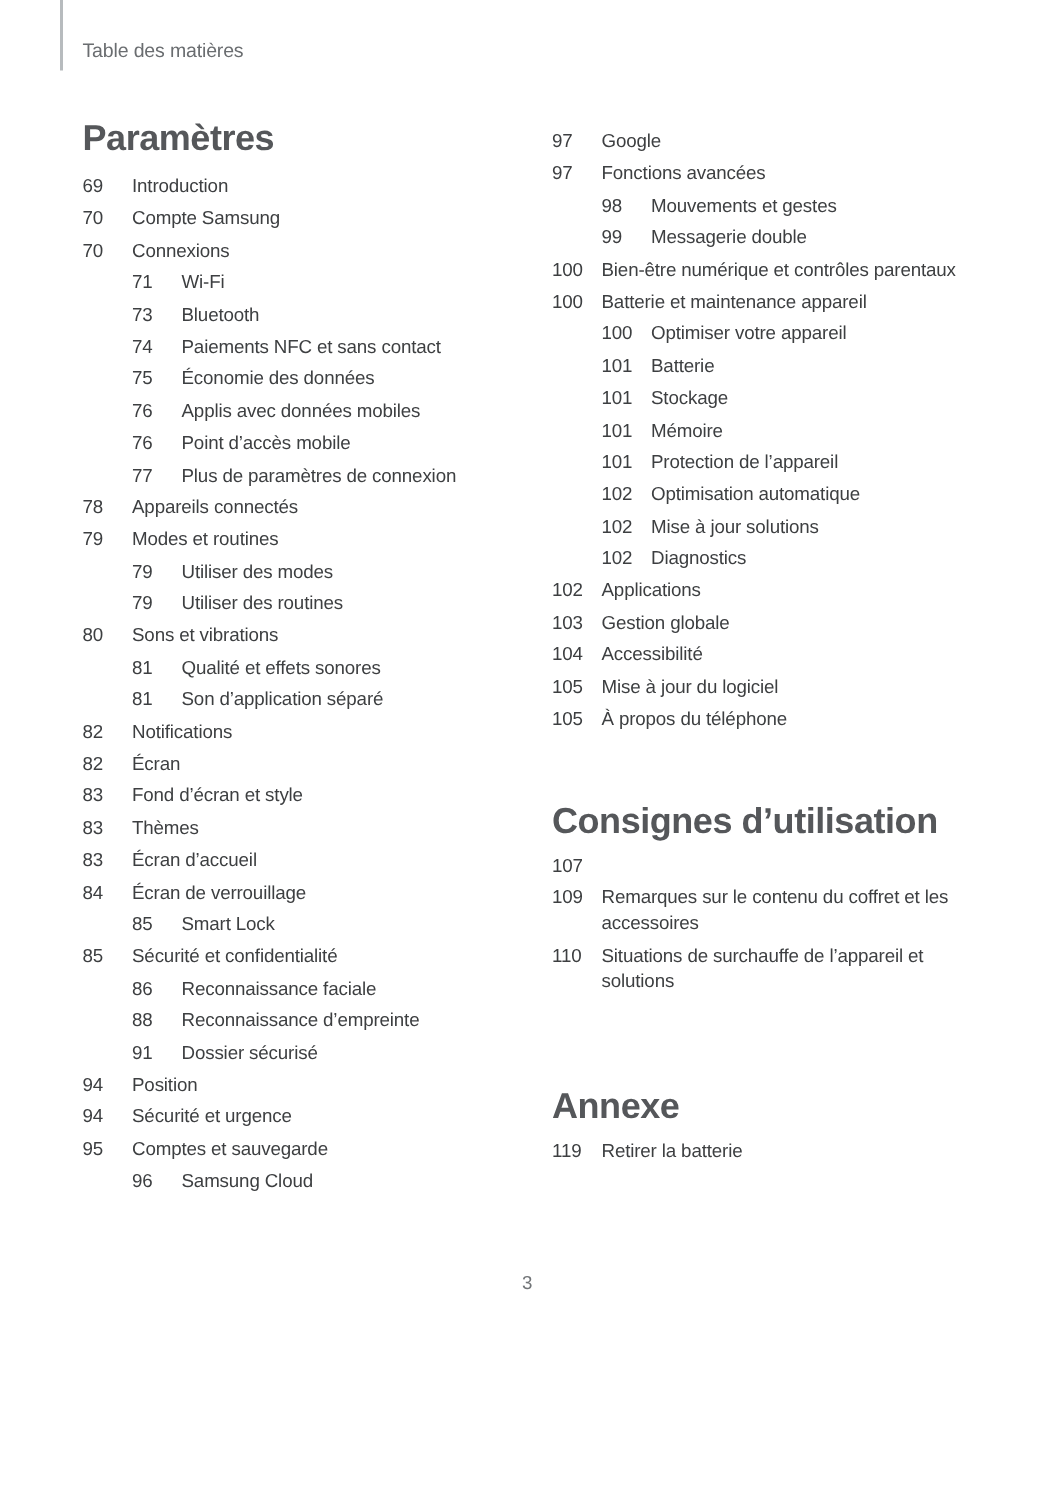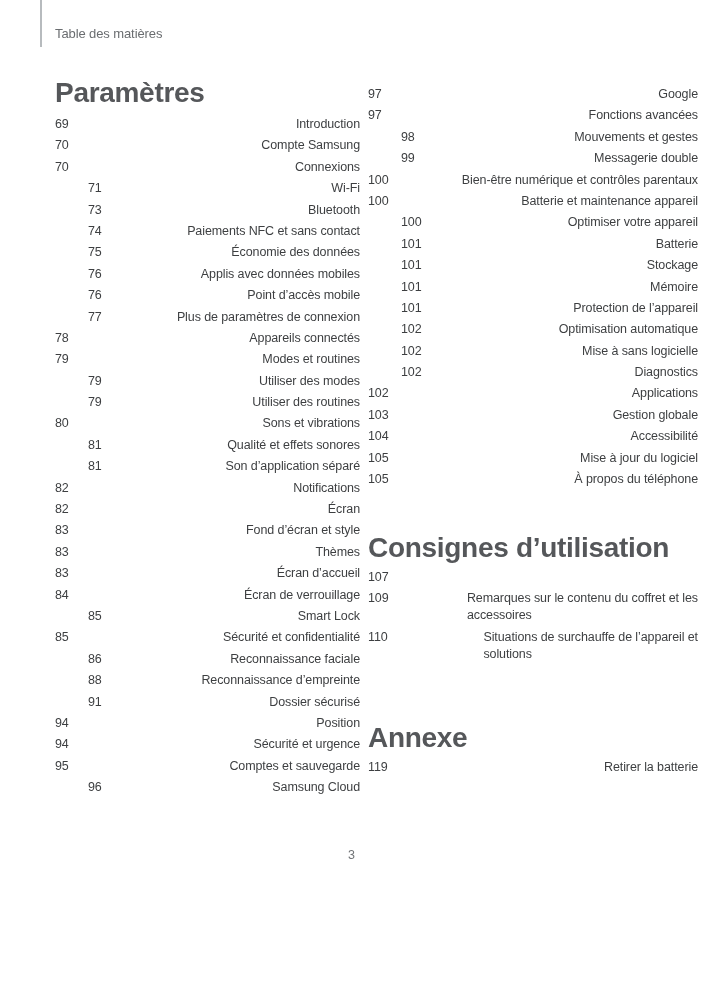--- a/index.html
+++ b/index.html
@@ -40,35 +40,34 @@
     width: 305px;
   }
   .col-right {
     position: absolute;
     left: 368px;
     top: 86px;
     width: 330px;
   }
   .toc-heading {
     margin: 0 0 10px 0;
-    font-size: 28px;
+    font-size: 24px;
     line-height: 26px;
     font-weight: bold;
     color: #55575a;
     letter-spacing: -0.3px;
   }
   .toc-row {
     display: flex;
     align-items: flex-start;
     margin-bottom: 4.4px;
     font-size: 12.5px;
     line-height: 17px;
     color: #3d3f41;
     letter-spacing: -0.1px;
-    justify-content: space-between;
   }
   .toc-row.sub {
     padding-left: 33px;
   }
   .toc-num {
     flex: 0 0 33px;
   }
   .toc-label {
     white-space: pre;
   }
@@ -279,21 +278,21 @@
         <div class="toc-row sub">
           <span class="toc-num">101</span>
           <span class="toc-label">Protection de l’appareil</span>
         </div>
         <div class="toc-row sub">
           <span class="toc-num">102</span>
           <span class="toc-label">Optimisation automatique</span>
         </div>
         <div class="toc-row sub">
           <span class="toc-num">102</span>
-          <span class="toc-label">Mise à sans logicielle</span>
+          <span class="toc-label">Mise à jour solutions</span>
         </div>
         <div class="toc-row sub">
           <span class="toc-num">102</span>
           <span class="toc-label">Diagnostics</span>
         </div>
         <div class="toc-row">
           <span class="toc-num">102</span>
           <span class="toc-label">Applications</span>
         </div>
         <div class="toc-row">

